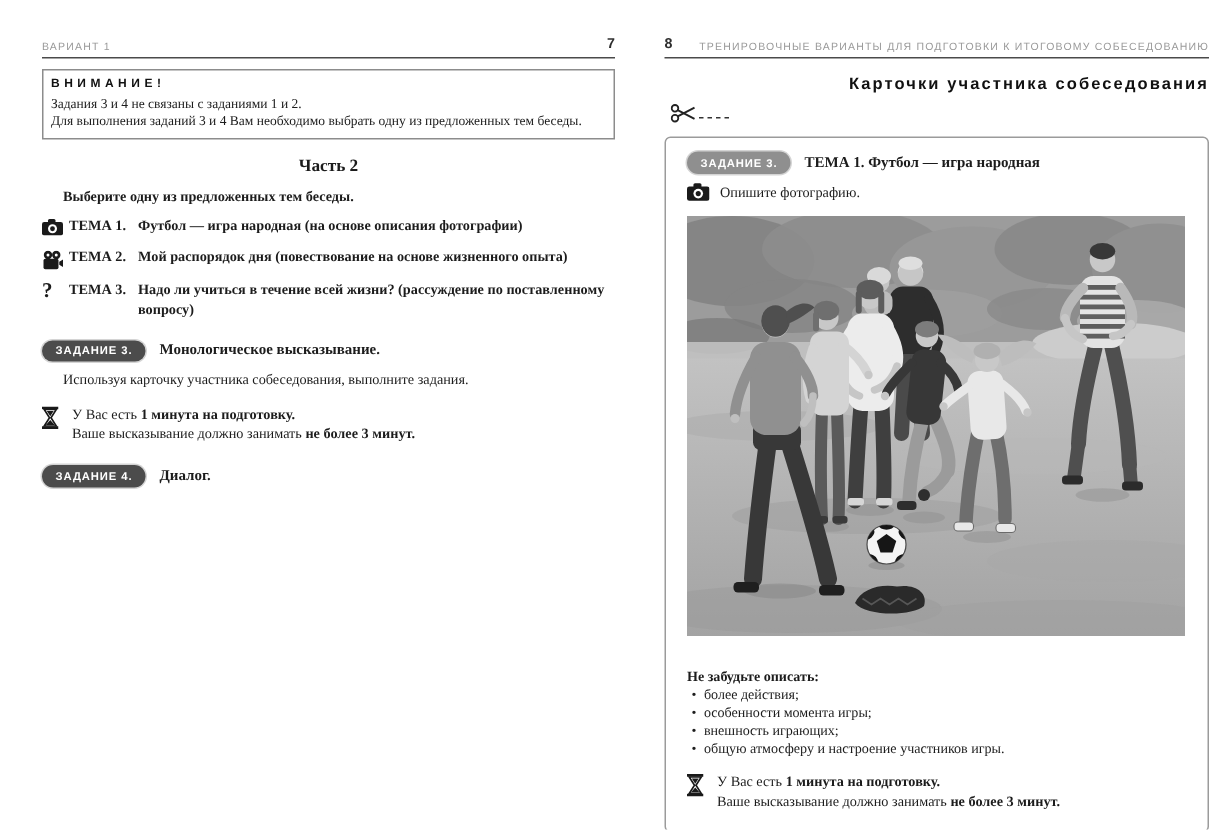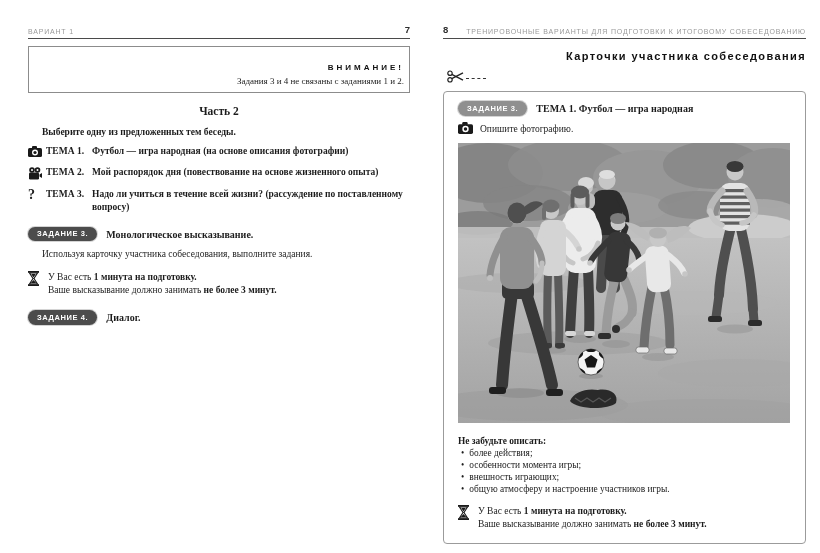--- a/index.html
+++ b/index.html
@@ -8,22 +8,22 @@
   .page{position:absolute;top:0;}
   #pageL{left:28px;width:382px;}
   #pageR{left:443px;width:363px;}
 
   .runhead{display:flex;justify-content:space-between;align-items:flex-end;
            border-bottom:1px solid #4a4a4a;padding-bottom:3px;margin-top:24px;
            font-family:"Liberation Sans",sans-serif;}
   .rh-label{font-size:7px;color:#9a9a9a;letter-spacing:.8px;}
   .rh-num{font-size:9.5px;font-weight:bold;color:#2e2e2e;}
 
-  .attn{border:1px solid #8c8c8c;margin-top:7px;padding:16px 5px 5px;
-        text-align:right;font-size:9px;line-height:1.32;}
+  .attn{border:1px solid #8c8c8c;margin-top:7px;padding:4px 5px 5px;
+        text-align:left;font-size:9px;line-height:1.32;}
   .attn-title{font-family:"Liberation Sans",sans-serif;font-weight:bold;
               font-size:8px;letter-spacing:3px;margin-bottom:2px;color:#111;}
 
   .part-title{text-align:center;font-weight:bold;font-size:11.5px;margin:12px 0 10px;}
   .intro{font-weight:bold;font-size:9.5px;text-indent:14px;margin:0 0 6px;}
 
   .theme-row{display:flex;align-items:flex-start;margin:8px 0;font-size:9.5px;line-height:1.35;}
   .theme-icon{flex:0 0 18px;display:flex;justify-content:flex-start;padding-top:1px;}
   .qmark{font-weight:bold;font-size:14px;line-height:12px;font-family:"Liberation Serif",serif;}
   .theme-label{font-weight:bold;white-space:nowrap;margin-right:8px;}
@@ -45,37 +45,38 @@
   .section-title{text-align:right;font-family:"Liberation Sans",sans-serif;font-weight:bold;
                  font-size:11px;letter-spacing:1.4px;margin:11px 0 7px;color:#111;}
   .cutline{display:flex;align-items:center;margin:1px 0 4px 4px;}
   .dashes{width:20px;border-top:1.6px dashed #333;margin-left:2px;}
 
   .card{border:1px solid #9b9b9b;border-radius:4px;padding:6px 14px 8px;}
   .card .task-head{margin:3px 0 6px;}
   .inst{display:flex;gap:7px;align-items:center;margin:5px 0 7px;font-size:9.5px;}
   .photo{width:332px;height:280px;display:block;background:#b0b0b0;}
 
-  .chk{margin-top:12px;font-size:9.4px;line-height:1.3;}
+  .chk{margin-top:22px;font-size:9.4px;line-height:1.3;}
   .chk-title{font-weight:bold;}
   .chk-item{padding-left:3px;}
   .chk-item::before{content:"\2022";margin-right:5px;}
 </style>
 </head>
 <body>
 
 <div class="page" id="pageL">
   <div class="runhead">
     <span class="rh-label">ВАРИАНТ 1</span>
     <span class="rh-num">7</span>
   </div>
 
   <div class="attn">
     <div class="attn-title">ВНИМАНИЕ!</div>
     <div>Задания 3 и 4 не связаны с заданиями 1 и 2.</div>
+    <div>Для выполнения заданий 3 и 4 Вам необходимо выбрать одну из предложенных тем беседы.</div>
   </div>
 
   <div class="part-title">Часть 2</div>
   <div class="intro">Выберите одну из предложенных тем беседы.</div>
 
   <div class="theme-row">
     <span class="theme-icon">
       <svg width="14" height="11" viewBox="0 0 14 11">
           <rect x="0" y="2" width="14" height="9" rx="1.5" fill="#1a1a1a"></rect>
           <rect x="4" y="0" width="5" height="3" rx="1" fill="#1a1a1a"></rect>

